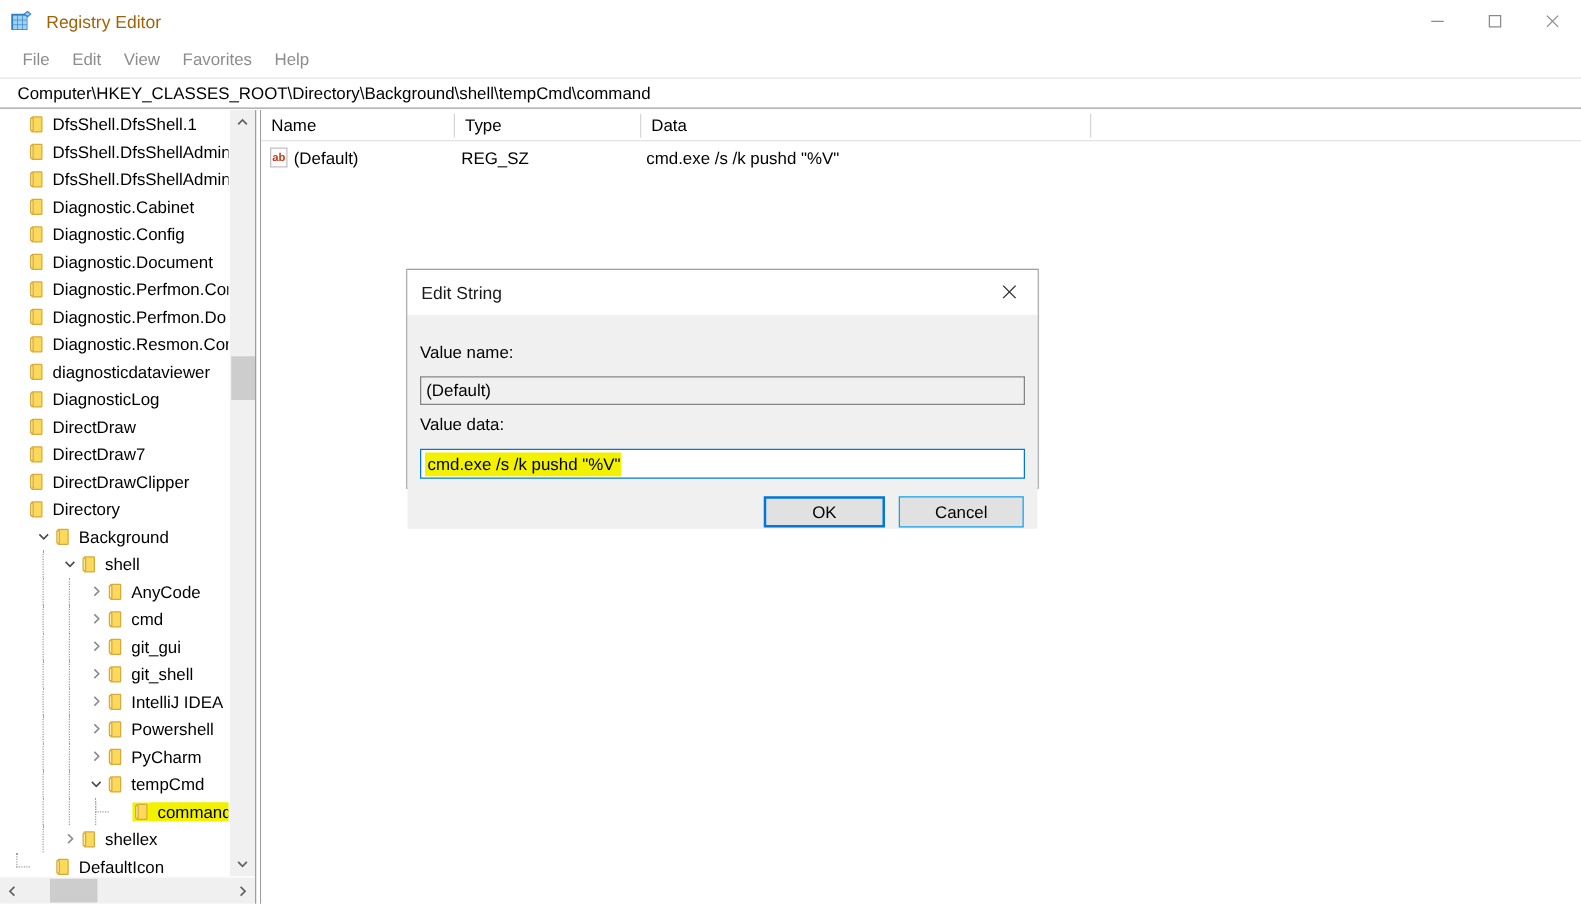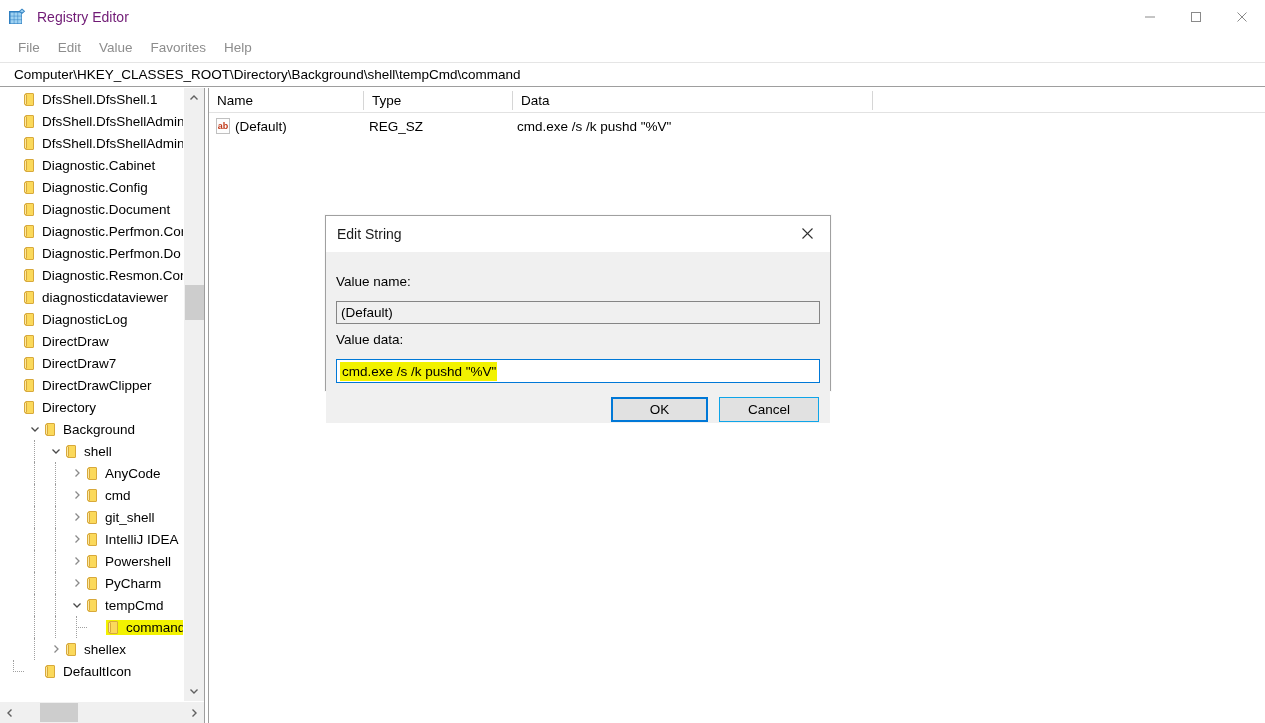--- a/index.html
+++ b/index.html
@@ -30,21 +30,21 @@
   }
   #app-icon {
     width: 18px; height: 18px;
     margin-left: 8px;
     position: relative;
     flex: none;
   }
   #app-title {
     margin-left: 11px;
     font-size: 14px;
-    color: #701a75;
+    color: #a16207;
     white-space: nowrap;
   }
   .wincontrols {
     position: absolute;
     right: 0; top: 0;
     height: 33px;
     display: flex;
   }
   .winbtn {
     width: 46px; height: 33px;
@@ -428,21 +428,21 @@
         <line x1="1.5" y1="1.5" x2="10.5" y2="10.5" stroke="#8a8a8a" stroke-width="1"></line>
         <line x1="10.5" y1="1.5" x2="1.5" y2="10.5" stroke="#8a8a8a" stroke-width="1"></line>
       </svg>
     </div>
   </div>
 </div>
 
 <div id="menubar">
   <div class="menuitem">File</div>
   <div class="menuitem">Edit</div>
-  <div class="menuitem">Value</div>
+  <div class="menuitem">View</div>
   <div class="menuitem">Favorites</div>
   <div class="menuitem">Help</div>
 </div>
 
 <div id="addressbar">
   <span id="address-text">Computer\HKEY_CLASSES_ROOT\Directory\Background\shell\tempCmd\command</span>
 </div>
 
 <div id="content">
 
@@ -669,20 +669,37 @@
             <svg width="10" height="10" viewBox="0 0 10 10">
               <polyline points="3.5,1.5 7,5 3.5,8.5" fill="none" stroke="#8a8a8a" stroke-width="1.3"></polyline>
             </svg>
           </div>
           <div class="folder-wrap">
             <div class="folder">
               <div class="fb"></div>
               <div class="fl"></div>
             </div>
             <span class="tlabel">cmd</span>
+          </div>
+        </div>
+        <div class="trow">
+          <div class="dotline" style="left: 34px;"></div>
+          <div class="dotline" style="left: 55px;"></div>
+          <div style="width: 69px; flex: 0 0 auto;"></div>
+          <div class="expander">
+            <svg width="10" height="10" viewBox="0 0 10 10">
+              <polyline points="3.5,1.5 7,5 3.5,8.5" fill="none" stroke="#8a8a8a" stroke-width="1.3"></polyline>
+            </svg>
+          </div>
+          <div class="folder-wrap">
+            <div class="folder">
+              <div class="fb"></div>
+              <div class="fl"></div>
+            </div>
+            <span class="tlabel">git_gui</span>
           </div>
         </div>
         <div class="trow">
           <div class="dotline" style="left: 34px;"></div>
           <div class="dotline" style="left: 55px;"></div>
           <div style="width: 69px; flex: 0 0 auto;"></div>
           <div class="expander">
             <svg width="10" height="10" viewBox="0 0 10 10">
               <polyline points="3.5,1.5 7,5 3.5,8.5" fill="none" stroke="#8a8a8a" stroke-width="1.3"></polyline>
             </svg>

